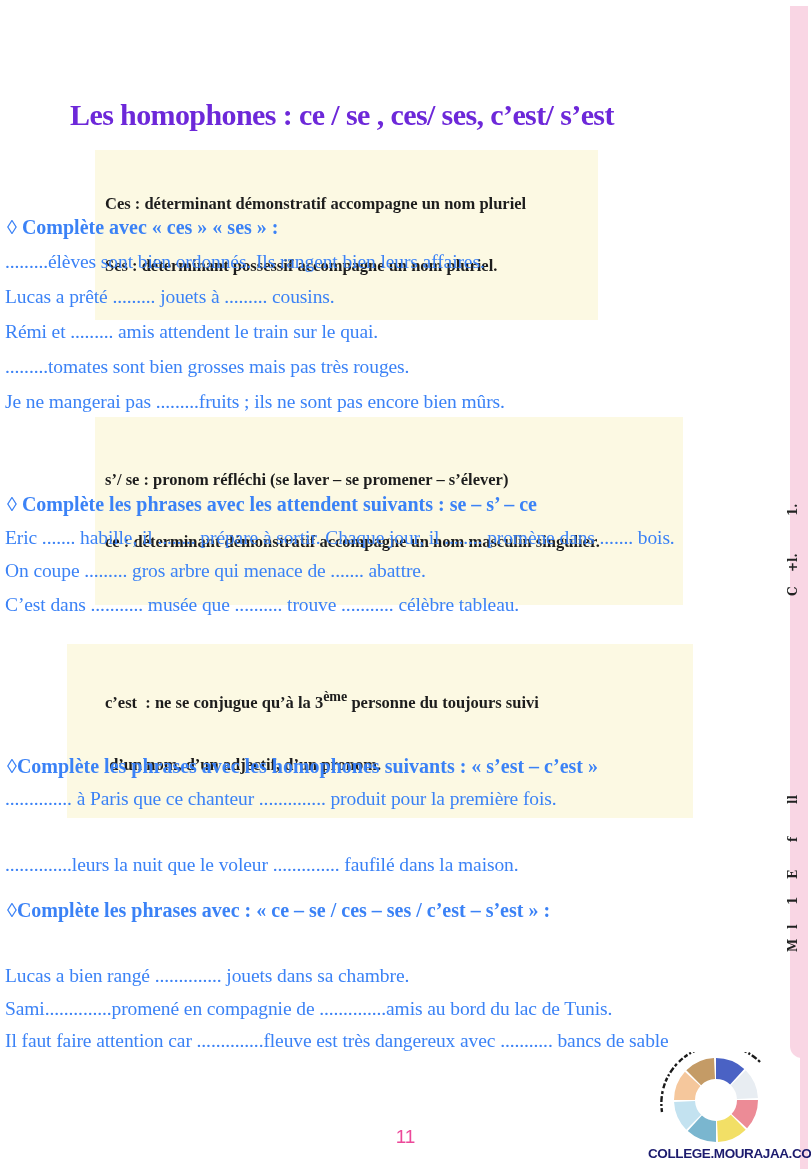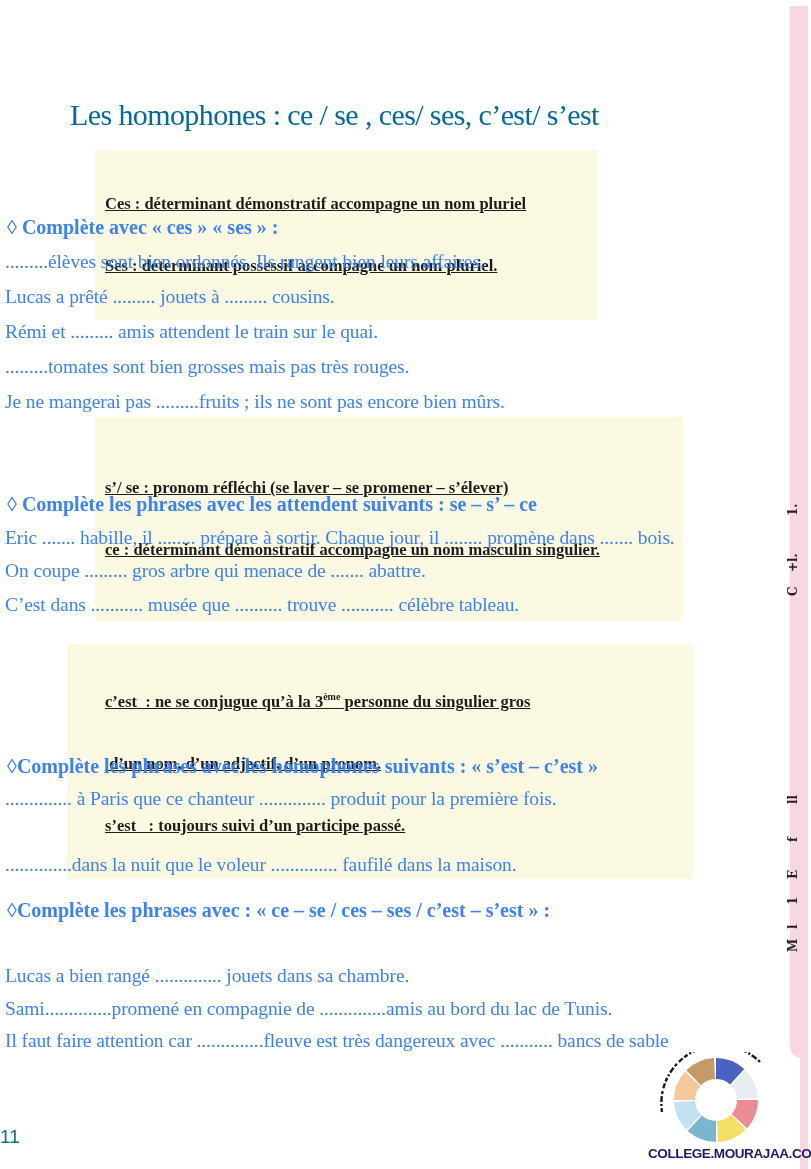--- a/index.html
+++ b/index.html
@@ -7,32 +7,32 @@
     position:relative;width:811px;height:1169px;background:#ffffff;
     font-family:"Liberation Serif",serif;overflow:hidden;
   }
   
   .pink-strip-main{position:absolute;left:790px;top:6px;width:18px;height:1052px;
     background:#f9d6e4;border-bottom-left-radius:12px;}
   .pink-strip-tail{position:absolute;left:800px;top:1048px;width:8px;height:121px;background:#f9d6e4;}
   
   .frag{position:absolute;left:784px;width:18px;font-family:"DejaVu Serif",serif;
     font-weight:bold;font-size:12px;color:#222;transform:rotate(-90deg);transform-origin:center;}
-  .title{position:absolute;left:70px;top:98px;font-size:30px;font-weight:normal;
-    color:#0369a1;letter-spacing:-0.6px;white-space:pre;}
+  .title{position:absolute;left:70px;top:98px;font-size:30px;font-weight:bold;
+    color:#6d28d9;letter-spacing:-0.6px;white-space:pre;}
   .ibox{position:absolute;background:#fcf9e3;color:#1d1d1d;font-weight:bold;white-space:pre;}
-  .ibox .bl{font-size:16.5px;line-height:26px;text-decoration:underline;}
-  .ibox sup{font-size:10px;margin-top:18px;}
+  .ibox .bl{font-size:16.5px;line-height:26px;}
+  .ibox sup{font-size:14px;margin-top:18px;}
   .box1{left:95px;top:150px;width:483px;padding:5px 10px;}
-  .box2{left:95px;top:417px;width:568px;padding:22px 10px;}
+  .box2{left:95px;top:417px;width:568px;padding:14px 10px;}
   .box3{left:67px;top:644px;width:578px;padding:4px 10px 4px 38px;}
   .h{position:absolute;left:7px;font-size:20px;font-weight:bold;color:#3b82f6;white-space:pre;}
   .line{position:absolute;left:5px;font-size:19.5px;color:#3b82f6;white-space:pre;letter-spacing:-0.1px;}
-  .page-num{position:absolute;left:0;top:1126px;width:100%;text-align:left;
-    font-family:"Liberation Sans",sans-serif;font-size:19px;color:#0f766e;}
+  .page-num{position:absolute;left:0;top:1126px;width:100%;text-align:center;
+    font-family:"Liberation Sans",sans-serif;font-size:19px;color:#ec4899;}
   .logo{position:absolute;left:648px;top:1052px;width:150px;text-align:center;}
   .logo svg{display:block;}
   .site{font-family:"Liberation Sans",sans-serif;font-weight:bold;font-size:13.5px;
     color:#1c1b6e;letter-spacing:-0.4px;white-space:nowrap;margin-top:1px;}
 </style>
 </head>
 <body>
 
 <div class="page">
 
@@ -67,28 +67,27 @@
     <div class="bl">s’/ se : pronom réfléchi (se laver – se promener – s’élever)</div>
     <div class="bl">ce : déterminant démonstratif accompagne un nom masculin singulier.</div>
   </div>
 
   <div class="h" style="top:493px">◊ Complète les phrases avec les attendent suivants : se – s’ – ce</div>
   <div class="line" style="top:527px">Eric ....... habille, il ........ prépare à sortir. Chaque jour, il ........ promène dans ....... bois.</div>
   <div class="line" style="top:560px">On coupe ......... gros arbre qui menace de ....... abattre.</div>
   <div class="line" style="top:594px">C’est dans ........... musée que .......... trouve ........... célèbre tableau.</div>
 
   <div class="ibox box3">
-    <div class="bl"><span>c’est  : ne se conjugue qu’à la 3</span><sup>ème</sup><span> personne du singulier gros</span></div>
+    <div class="bl"><span>c’est  : ne se conjugue qu’à la 3</span><sup>ème</sup><span> personne du toujours suivi</span></div>
     <div class="bl"> d’un nom, d’un adjectif, d’un pronom.</div>
-    <div class="bl">s’est   : toujours suivi d’un participe passé.</div>
   </div>
 
   <div class="h" style="top:755px">◊Complète les phrases avec les homophones suivants : « s’est – c’est »</div>
   <div class="line" style="top:788px">.............. à Paris que ce chanteur .............. produit pour la première fois.</div>
-  <div class="line" style="top:854px">..............dans la nuit que le voleur .............. faufilé dans la maison.</div>
+  <div class="line" style="top:854px">..............leurs la nuit que le voleur .............. faufilé dans la maison.</div>
 
   <div class="h" style="top:899px">◊Complète les phrases avec : « ce – se / ces – ses / c’est – s’est » :</div>
   <div class="line" style="top:965px">Lucas a bien rangé .............. jouets dans sa chambre.</div>
   <div class="line" style="top:998px">Sami..............promené en compagnie de ..............amis au bord du lac de Tunis.</div>
   <div class="line" style="top:1030px">Il faut faire attention car ..............fleuve est très dangereux avec ........... bancs de sable</div>
 
   <div class="page-num">11</div>
 
   <div class="logo">
     <svg width="150" height="93" viewBox="0 0 150 93">

